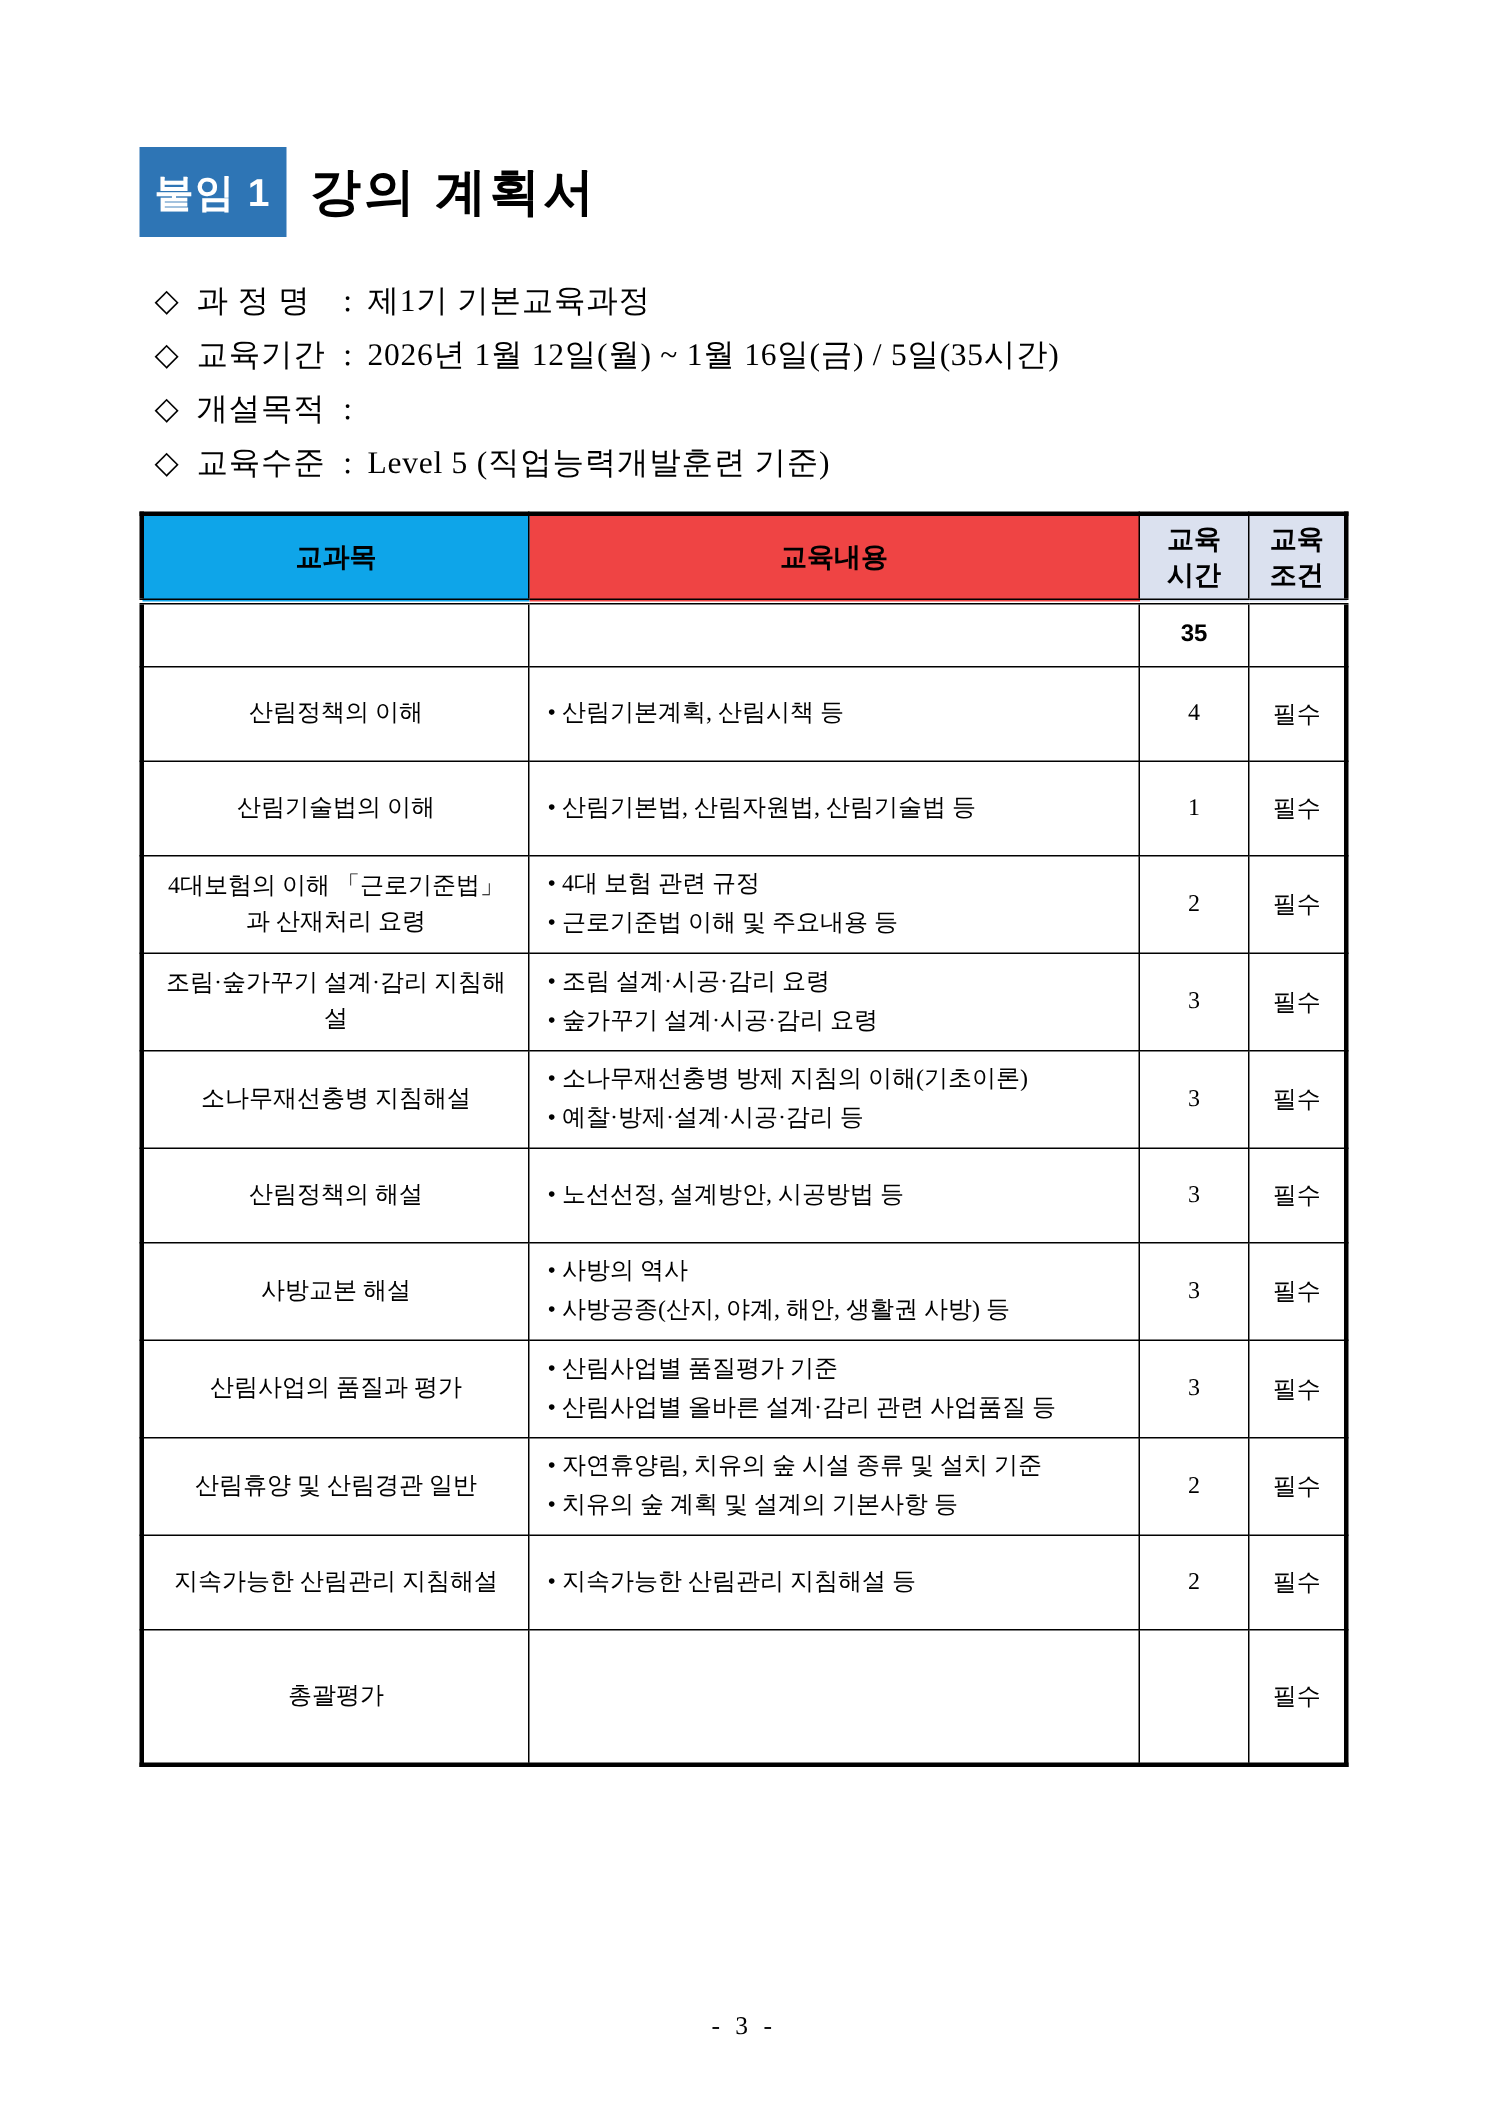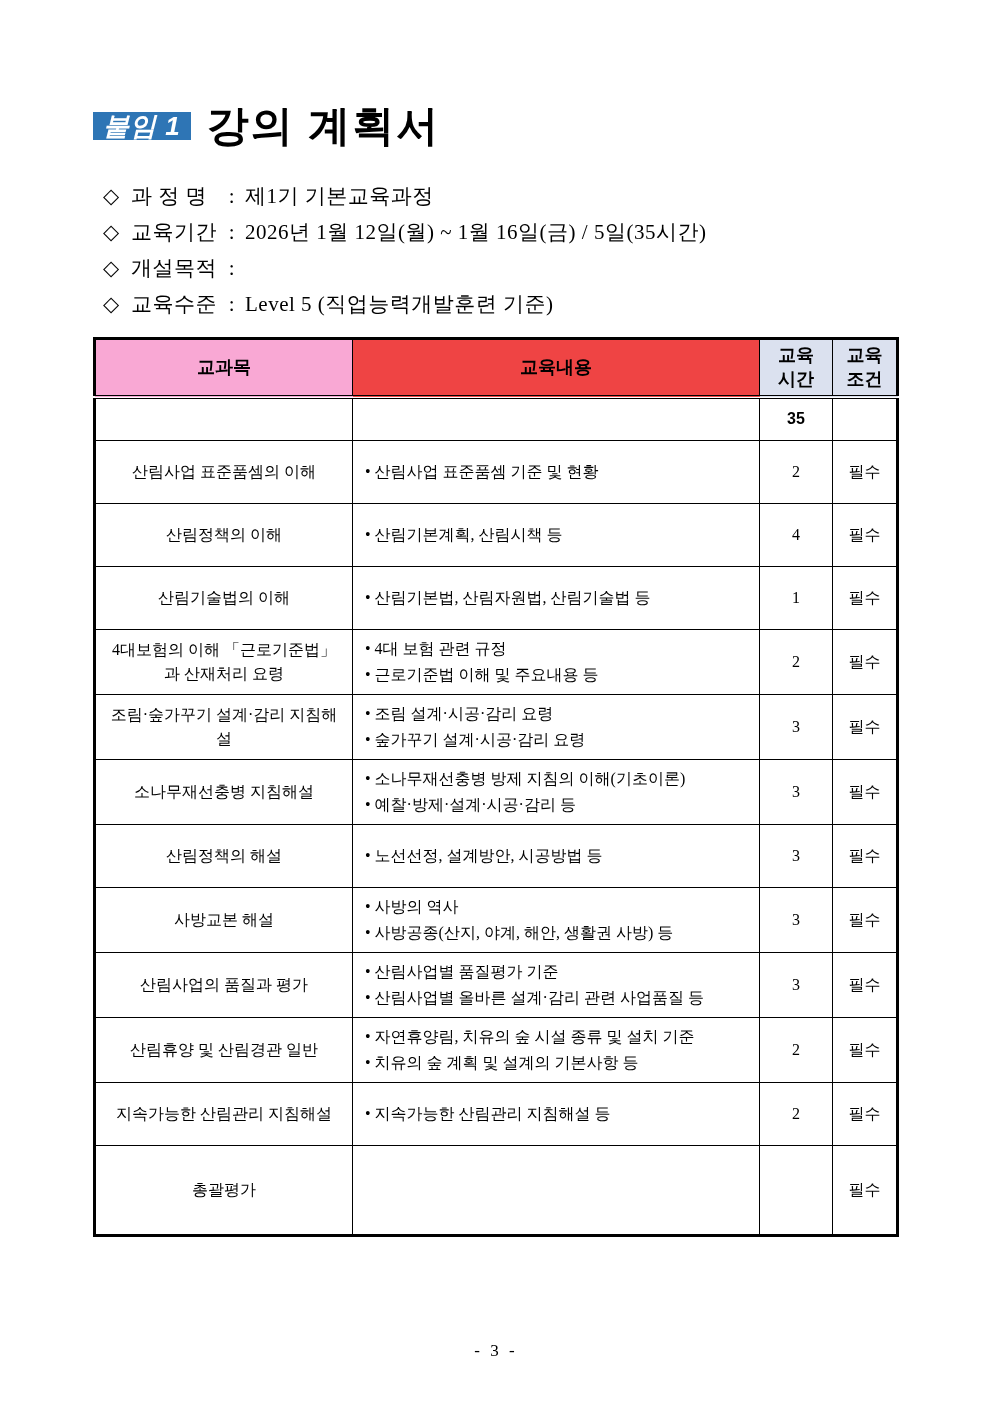--- a/index.html
+++ b/index.html
@@ -28,35 +28,34 @@
     display: flex;
     align-items: center;
     gap: 16px;
   }
 
   .badge {
     display: inline-flex;
     align-items: center;
     justify-content: center;
     min-width: 97px;
-    height: 28px;
+    height: 60px;
     padding: 0 10px;
     background: #2e75b5; 
     color: #ffffff;
     font-family: "Liberation Sans", "DejaVu Sans", sans-serif;
     font-weight: 700;
     font-size: 26px;
     letter-spacing: 1px;
-    font-style: italic;
   }
 
   .title {
     font-family: "Liberation Sans", "DejaVu Sans", sans-serif;
     font-weight: 700;
-    font-size: 42px;
+    font-size: 34px;
     letter-spacing: 2px;
     color: #000;
   }
 
   
   .meta-list {
     list-style: none;
     margin-top: 24px;
     padding-left: 10px;
   }
@@ -205,44 +204,36 @@
 
   <table class="curriculum-table">
     <colgroup>
       <col class="c-subject">
       <col class="c-content">
       <col class="c-hours">
       <col class="c-condition">
     </colgroup>
     <thead>
       <tr>
-        <th style="background: #f9a8d4;">교과목</th>
+        <th style="background: #0ea5e9;">교과목</th>
         <th style="background: #ef4444;">교육내용</th>
         <th style="background: rgb(219, 225, 239);">교육
 시간</th>
         <th style="background: rgb(219, 225, 239);">교육
 조건</th>
       </tr>
     </thead>
     <tbody>
     <tr class="table-row row-summary">
       <td class="col-subject"></td>
       <td class="col-content"></td>
       <td class="col-hours">35</td>
       <td class="col-cond"></td>
     </tr>
 
-    <tr class="table-row">
-      <td class="col-subject">산림사업 표준품셈의 이해</td>
-      <td class="col-content">
-            <div class="content-line">• 산림사업 표준품셈 기준 및 현황</div>
-          </td>
-      <td class="col-hours">2</td>
-      <td class="col-cond">필수</td>
-    </tr>
 
     <tr class="table-row">
       <td class="col-subject">산림정책의 이해</td>
       <td class="col-content">
             <div class="content-line">• 산림기본계획, 산림시책 등</div>
           </td>
       <td class="col-hours">4</td>
       <td class="col-cond">필수</td>
     </tr>
 

